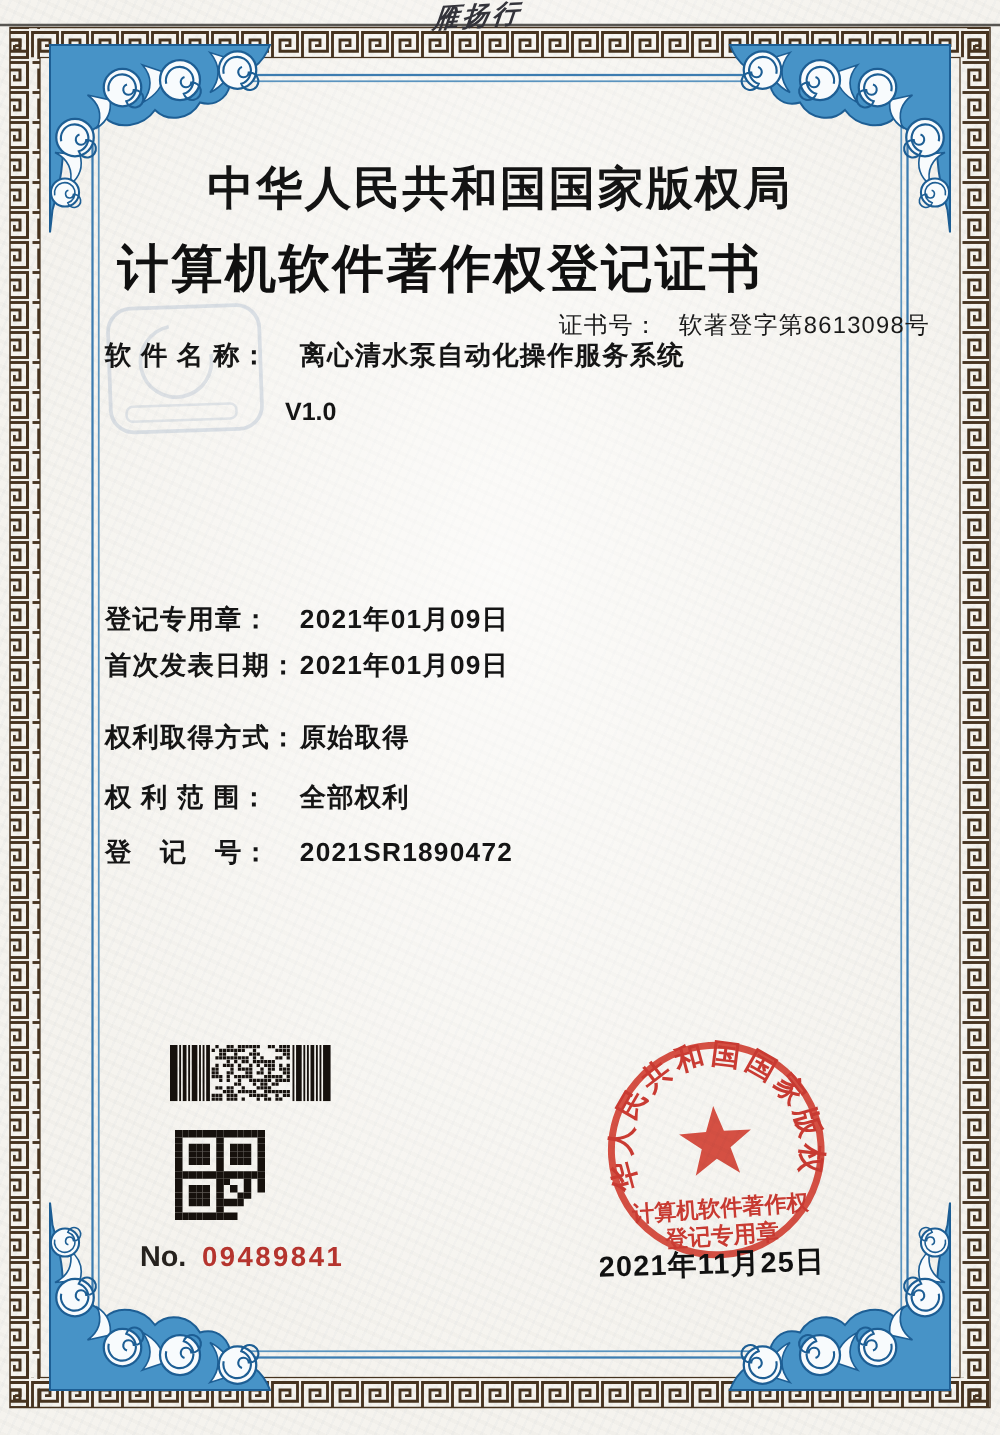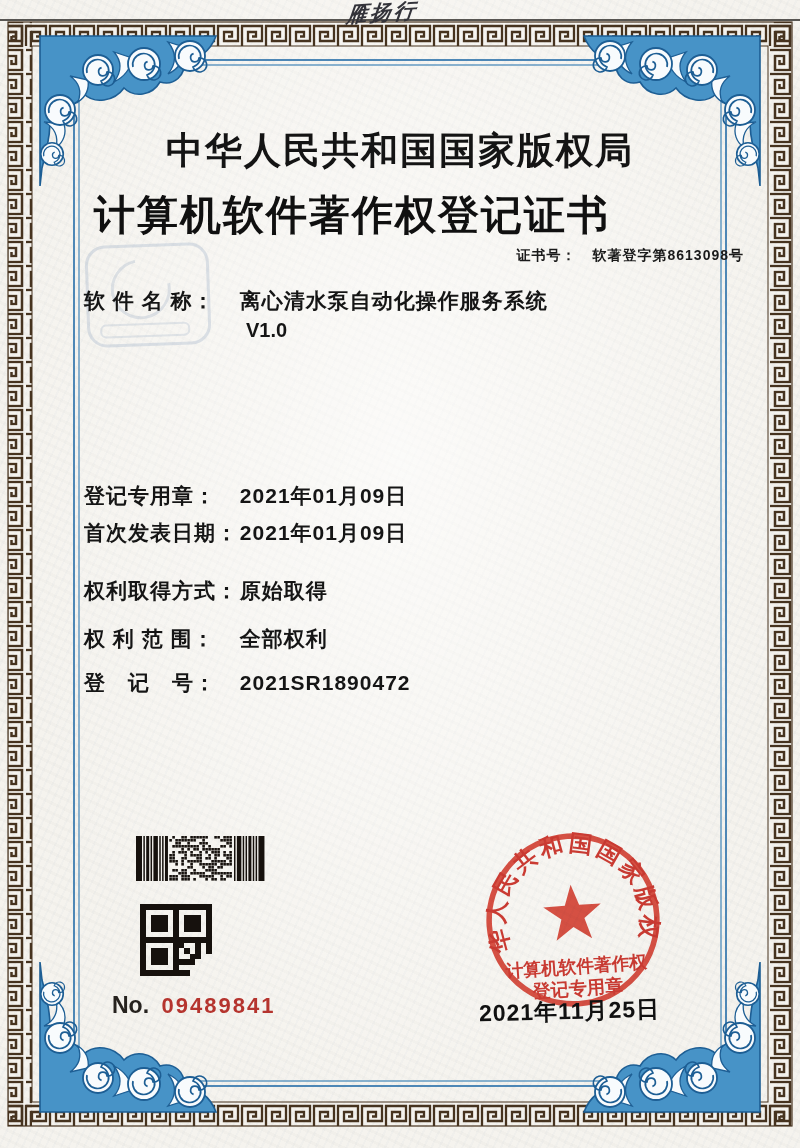--- a/index.html
+++ b/index.html
@@ -29,28 +29,28 @@
     left:0;top:126px;width:800px;text-align:center;
     font-family:"DejaVu Serif","Liberation Serif",serif;
     font-size:37px;font-weight:900;color:#141414;letter-spacing:2px;
   }
   #cert-title{
     left:0;top:188px;width:704px;text-align:center;
     font-family:"DejaVu Serif","Liberation Serif",serif;
     font-size:41px;font-weight:900;color:#101010;letter-spacing:2px;
   }
   #certno{
-    right:56px;top:247px;font-size:14px;font-weight:700;color:#1a1a1a;letter-spacing:1px;
+    right:56px;top:247px;font-size:19px;font-weight:400;color:#1a1a1a;letter-spacing:1px;
   }
   #certno .gap{display:inline-block;width:16px;}
   
   .row{left:84px;width:660px;font-size:21px;font-weight:700;color:#151515;line-height:26px;white-space:nowrap;}
   .row .lbl{display:inline-block;width:150px;letter-spacing:1px;}
   .row .val{display:inline-block;letter-spacing:1px;}
-  #row1{top:288px;} #row1b{left:246px;top:319px;font-size:20px;font-weight:700;color:#151515;text-align:right;}
+  #row1{top:272px;} #row1b{left:228px;top:319px;font-size:20px;font-weight:700;color:#151515;text-align:right;}
   #row2{top:381px;} #row3{top:483px;} #row4{top:520px;}
   #row5{top:578px;} #row6{top:626px;} #row7{top:670px;}
   
   #body-text{
     left:58px;top:722px;width:688px;font-size:19.5px;font-weight:600;color:#191919;
     line-height:47px;text-align:justify;letter-spacing:.5px;
   }
   #body-text .indent{text-indent:2em;display:block;}
   
   #barcode{left:136px;top:836px;}

